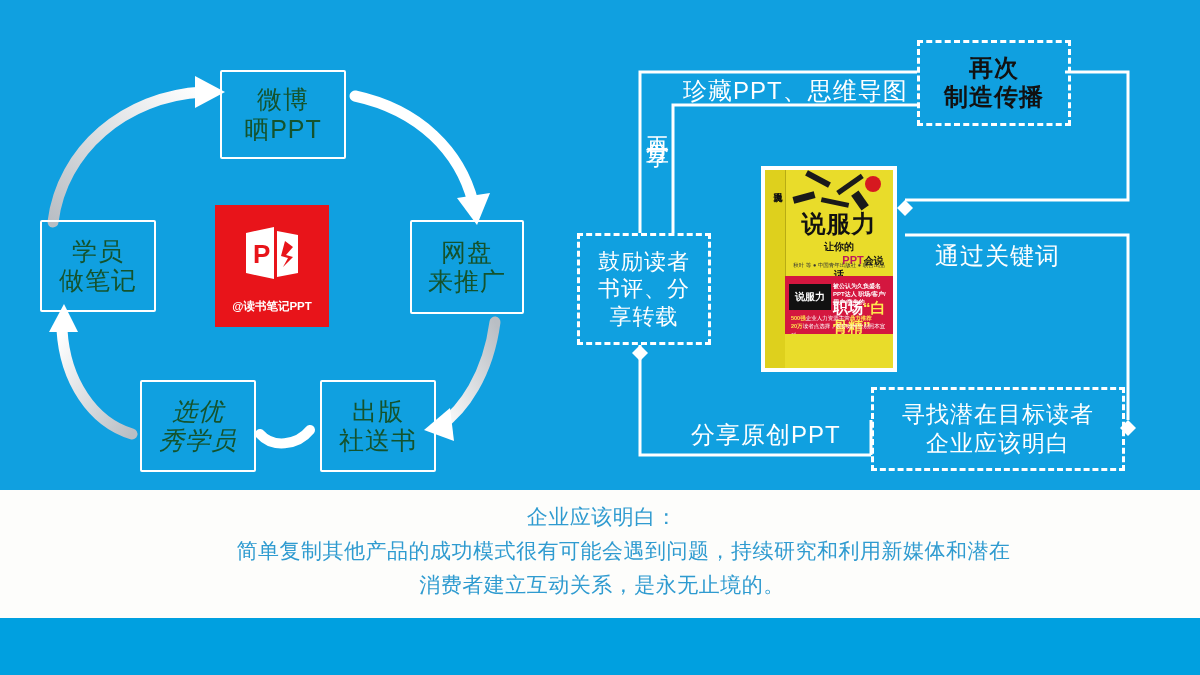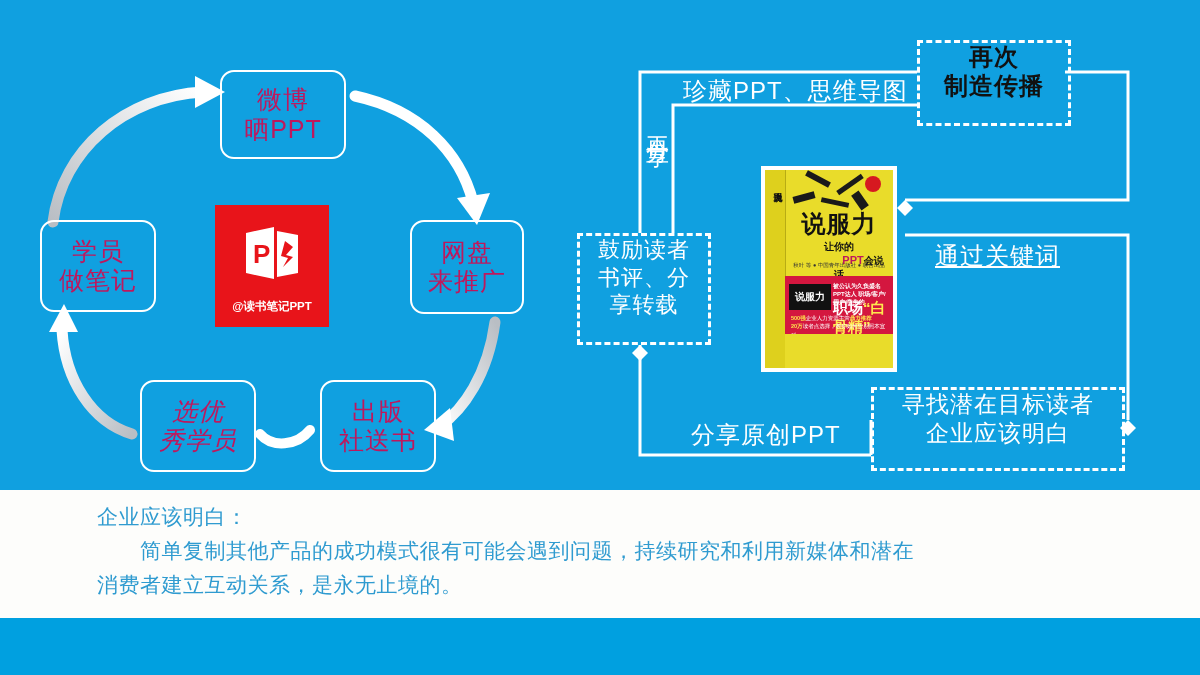--- a/index.html
+++ b/index.html
@@ -16,22 +16,22 @@
   .band-top{position:absolute;left:0;top:0;width:1200px;height:490px;background:#10a0e0;}
   .band-bottom{position:absolute;left:0;top:618px;width:1200px;height:57px;background:#00a0e0;}
   .band-white{position:absolute;left:0;top:490px;width:1200px;height:128px;background:#fdfdfb;}
 
   
   .cycle{position:absolute;left:20px;top:30px;width:540px;height:450px;}
 
   .node{
     position:absolute;
     border:2.5px solid #ffffff;
-    border-radius:14px;
-    color:#be185d;
+    border-radius:2px;
+    color:#14532d;
     font-size:25px;
     line-height:1.18;
     text-align:center;
     display:flex;flex-direction:column;align-items:center;justify-content:center;
     letter-spacing:1px;
     font-weight:400;
   }
   .node-weibo{left:200px;top:40px;width:122px;height:85px;}
   .node-wangpan{left:390px;top:190px;width:110px;height:90px;}
   .node-chuban{left:300px;top:350px;width:112px;height:88px;}
@@ -52,38 +52,38 @@
   .cycle-svg{position:absolute;left:0;top:0;width:540px;height:450px;overflow:visible;}
 
   
   .flow{position:absolute;left:600px;top:0px;width:600px;height:490px;}
   .flow-svg{position:absolute;left:0;top:0;width:600px;height:490px;overflow:visible;}
 
   .dbox{
     position:absolute;
     border:3px dashed #ffffff;
     color:#ffffff;
-    display:flex;flex-direction:column;align-items:center;
+    display:flex;flex-direction:column;align-items:center;justify-content:center;
     text-align:center;
     font-size:23px;
     line-height:1.25;
     letter-spacing:1px;
   }
   .dbox-repeat{
     left:317px;top:40px;width:148px;height:80px;
     color:#111111;font-weight:bold;font-size:24px;line-height:1.2;
   }
   .dbox-encourage{left:-23px;top:233px;width:128px;height:106px;font-size:22px;}
   .dbox-community{left:271px;top:387px;width:248px;height:78px;font-size:23px;}
 
   .flabel{
     position:absolute;color:#ffffff;font-size:24px;letter-spacing:1px;white-space:nowrap;
   }
   .flabel-collect{left:83px;top:75px;}
-  .flabel-keyword{left:335px;top:240px;text-decoration:underline;}
+  .flabel-keyword{left:335px;top:240px;}
   .flabel-share-ppt{left:91px;top:419px;}
   .flabel-reshare{
     left:39px;top:118px;width:30px;
     writing-mode:vertical-rl;text-orientation:upright;
     letter-spacing:4px;font-size:23px;line-height:1;
   }
 
   
   .book{
     position:absolute;left:161px;top:166px;width:128px;height:198px;
@@ -102,21 +102,21 @@
   .book-band-logo{position:absolute;left:4px;top:8px;width:42px;height:26px;background:#111;color:#fff;font-size:10px;font-weight:bold;display:flex;align-items:center;justify-content:center;}
   .book-band-l1{position:absolute;left:48px;top:6px;right:3px;color:#fff;font-size:6px;line-height:1.35;font-weight:bold;}
   .book-band-big{position:absolute;left:48px;top:23px;right:3px;color:#fff;font-size:15px;font-weight:bold;letter-spacing:0px;}
   .book-band-big b{color:#ffe94d;}
   .book-band-l3{position:absolute;left:6px;top:38px;right:3px;color:#fff;font-size:5.5px;line-height:1.5;}
   .book-band-l3 b{color:#ffe94d;}
   .book-bottom{position:absolute;left:20px;top:164px;right:0;bottom:0;background:#e9dc2a;}
   .tool{position:absolute;background:#1a1a1a;}
 
   
-  .para{position:absolute;left:97px;top:500px;width:1010px;color:#2f9bd0;font-size:21px;line-height:1.62;letter-spacing:0.5px;}
+  .para{position:absolute;left:97px;top:500px;width:1010px;color:#2f9bd0;font-size:21px;line-height:1.62;letter-spacing:0.5px;text-align:center;}
   .para-l1{display:block;}
   .para-l2{display:block;}
 </style>
 </head>
 <body>
 
 <div id="slide">
 
   <div class="band-top"></div>
   <div class="band-white"></div>

